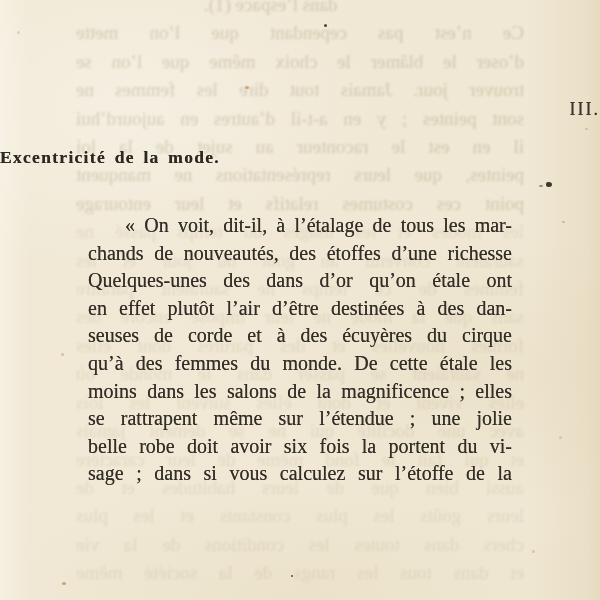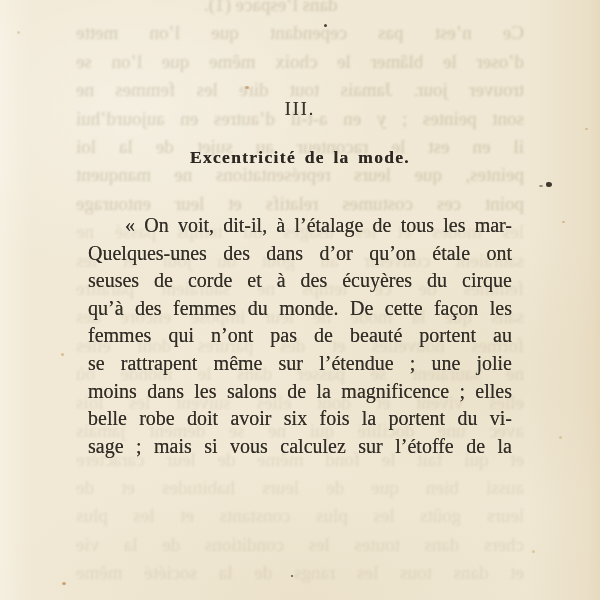--- a/index.html
+++ b/index.html
@@ -21,26 +21,26 @@
     filter:blur(1.3px);
     color:#7d6c48;
     font-size:19px;line-height:28.4px;
     user-select:none;pointer-events:none;
   }
   .gline{text-align:justify;text-align-last:justify;opacity:0.13;}
   .gline.strong{opacity:0.26;}
   .gline.short{text-align-last:right;padding-right:128px;}
   
   .chapter-num{
-    position:absolute;top:99px;left:0;width:600px;text-align:center;
+    position:absolute;top:99px;left:0;width:600px;text-align:right;
     font-size:18px;letter-spacing:2px;color:#3a342b;
     text-shadow:0 0 .4px rgba(58,52,43,.8);
   }
   .chapter-title{
-    position:absolute;top:147px;left:0;width:600px;text-align:center;
+    position:absolute;top:147px;left:0;width:600px;text-align:left;
     font-weight:bold;font-size:17.5px;letter-spacing:1.3px;word-spacing:3px;
     color:#2d2822;text-shadow:0 0 .4px rgba(45,40,34,.8);
   }
   .para{
     position:absolute;left:88px;top:212px;width:424px;
     font-size:20px;line-height:27.6px;color:#322e27;
     text-shadow:0 0 .45px rgba(50,46,39,.75);
   }
   .para .line{text-align:justify;text-align-last:justify;}
   .para .line.indent{padding-left:37px;}
@@ -86,28 +86,29 @@
     <div class="gline">leurs goûts les plus constants et les plus</div>
     <div class="gline">chers dans toutes les conditions de la vie</div>
     <div class="gline">et dans tous les rangs de la société même</div>
   </div>
 
   <div class="chapter-num">III.</div>
   <div class="chapter-title">Excentricité de la mode.</div>
 
   <div class="para">
     <div class="line indent">« On voit, dit-il, à l’étalage de tous les mar-</div>
+    <div class="line">chands de nouveautés, des étoffes d’une richesse</div>
     <div class="line">Quelques-unes des dans d’or qu’on étale ont</div>
+    <div class="line">en effet plutôt l’air d’être destinées à des dan-</div>
     <div class="line">seuses de corde et à des écuyères du cirque</div>
-    <div class="line">qu’à des femmes du monde. De cette façon les</div>
-    <div class="line">femmes qui n’ont pas de beauté portent au</div>
+    <div class="line">qu’à des femmes du monde. De cette étale les</div>
+    <div class="line">moins dans les salons de la magnificence ; elles</div>
     <div class="line">se rattrapent même sur l’étendue ; une jolie</div>
-    <div class="line">moins dans les salons de la magnificence ; elles</div>
     <div class="line">belle robe doit avoir six fois la portent du vi-</div>
-    <div class="line">sage ; mais si vous calculez sur l’étoffe de la</div>
+    <div class="line">sage ; dans si vous calculez sur l’étoffe de la</div>
   </div>
 
   <div class="speck ink1"></div>
   <div class="speck ink2a"></div>
   <div class="speck ink2b"></div>
   <div class="speck ink3"></div>
   <div class="speck fox1"></div>
   <div class="speck fox2"></div>
   <div class="speck fox3"></div>
   <div class="speck fox4"></div>

